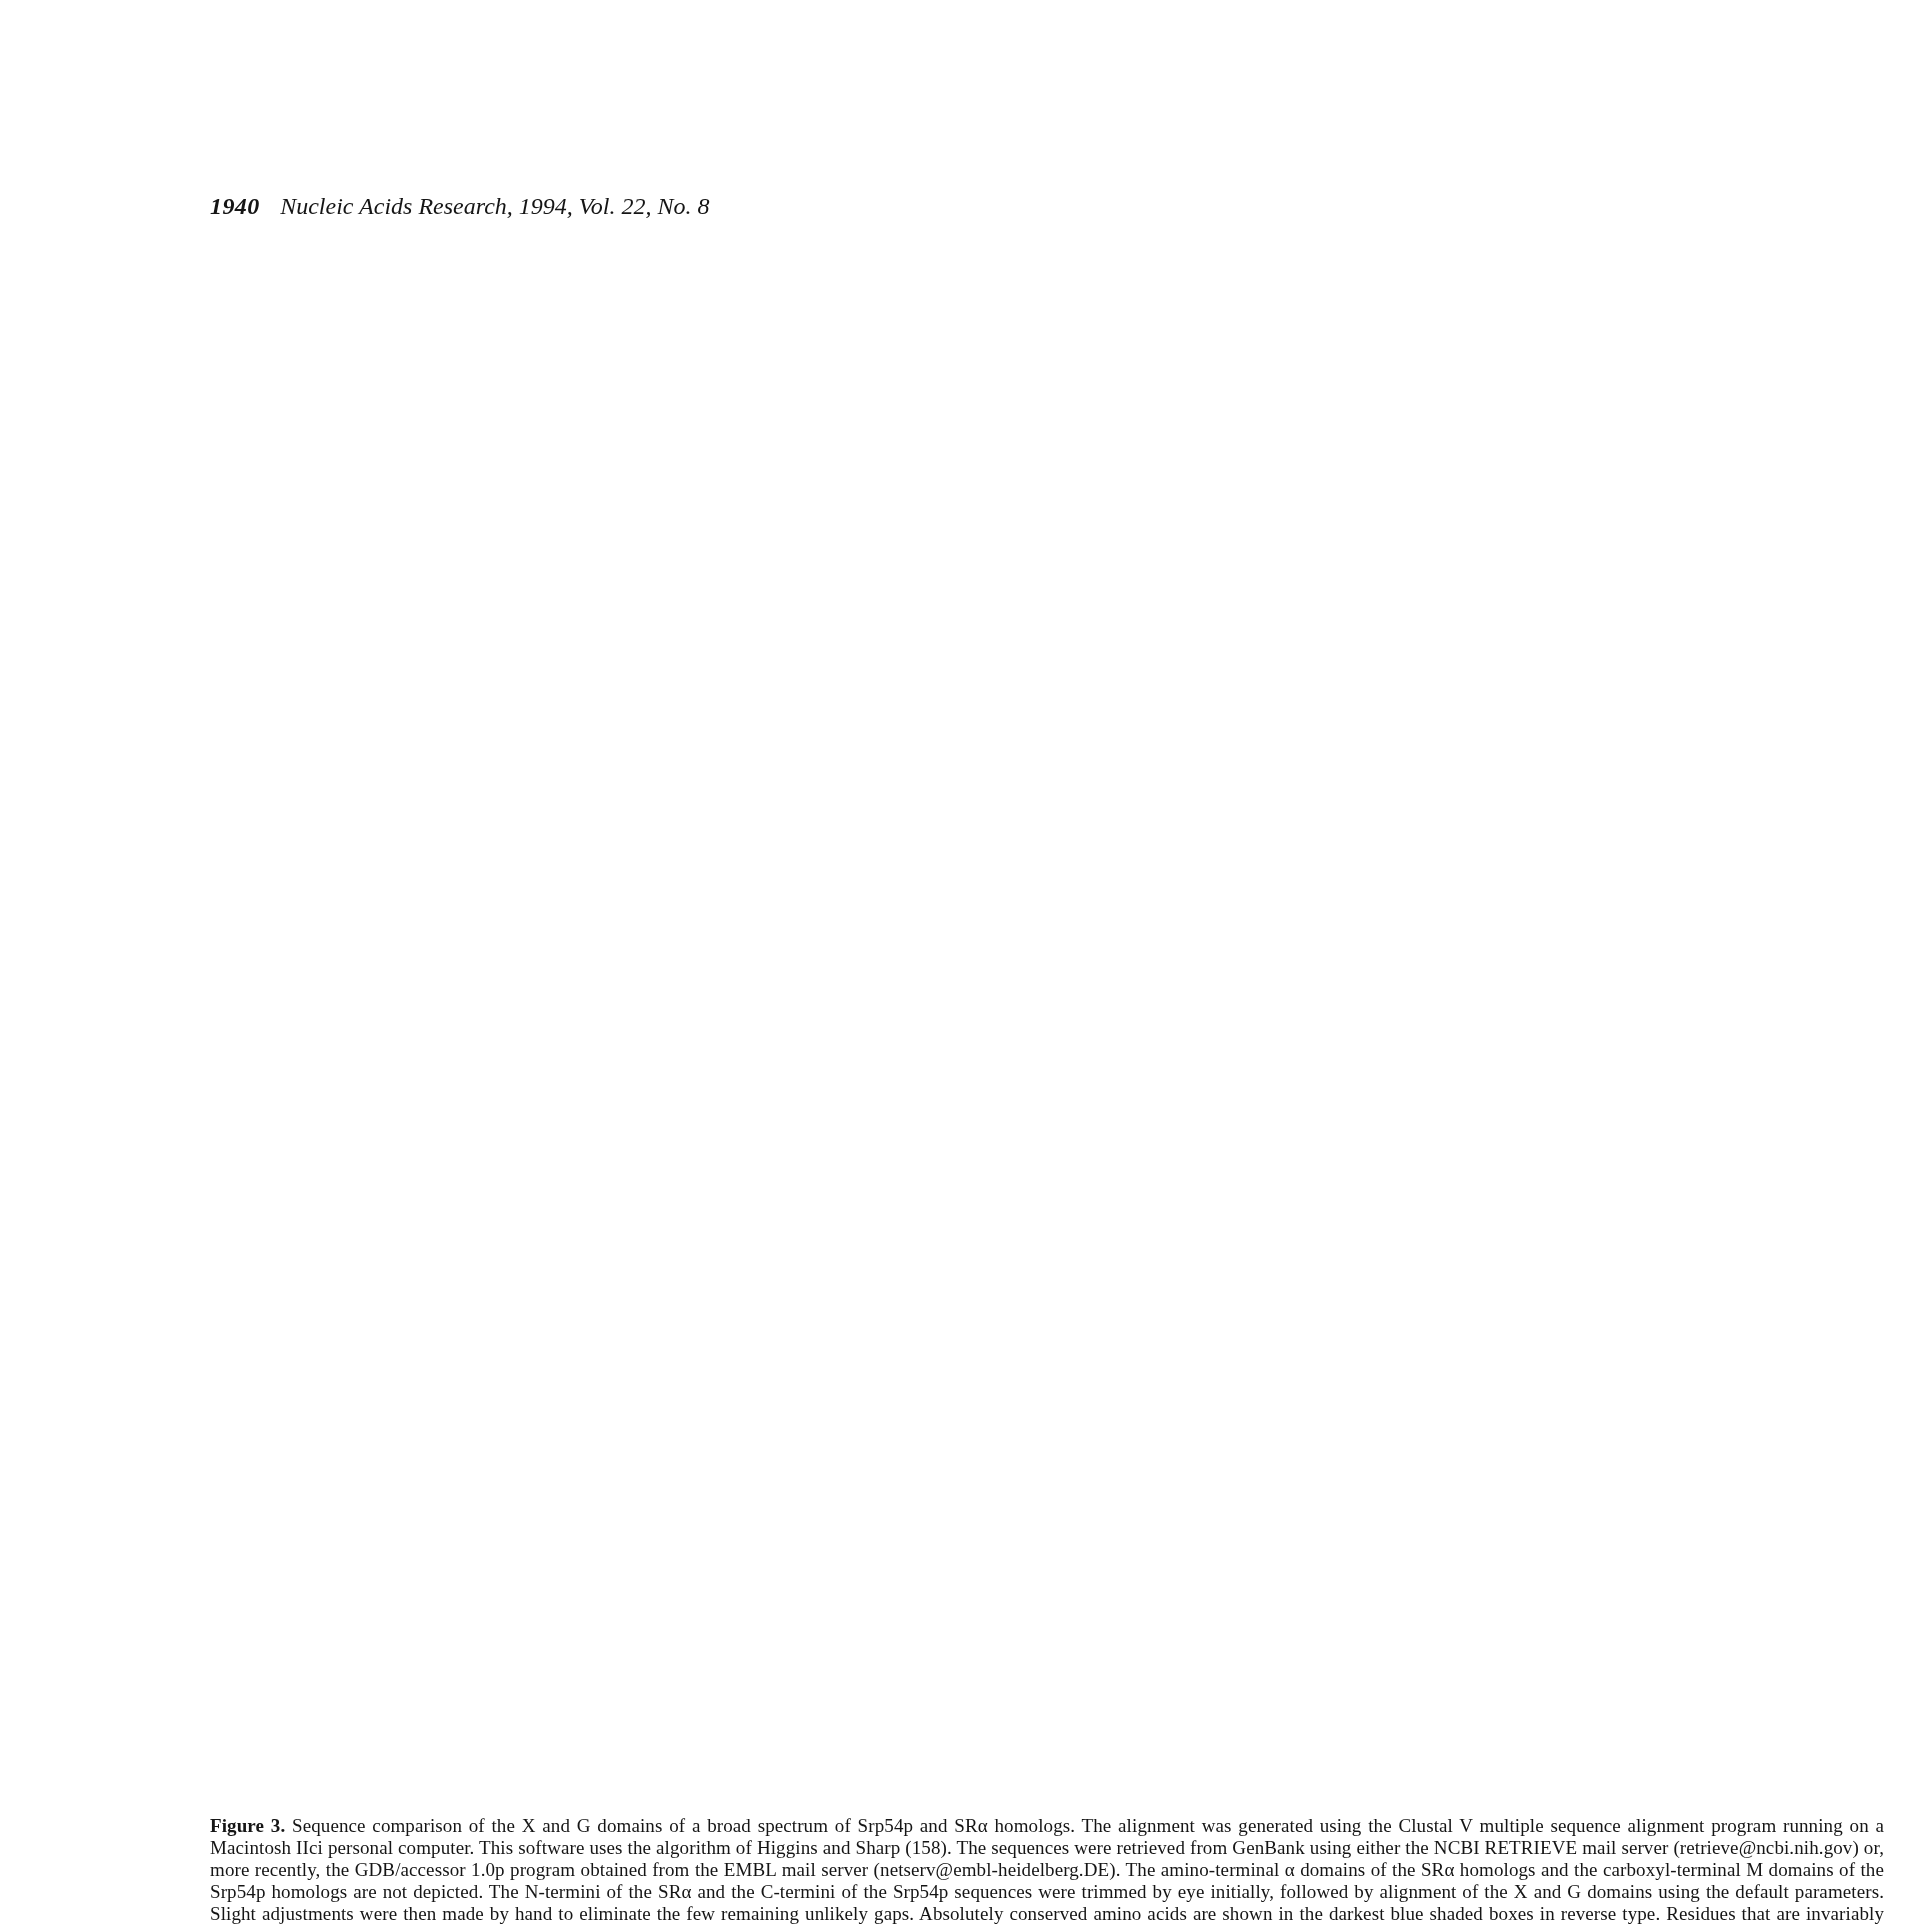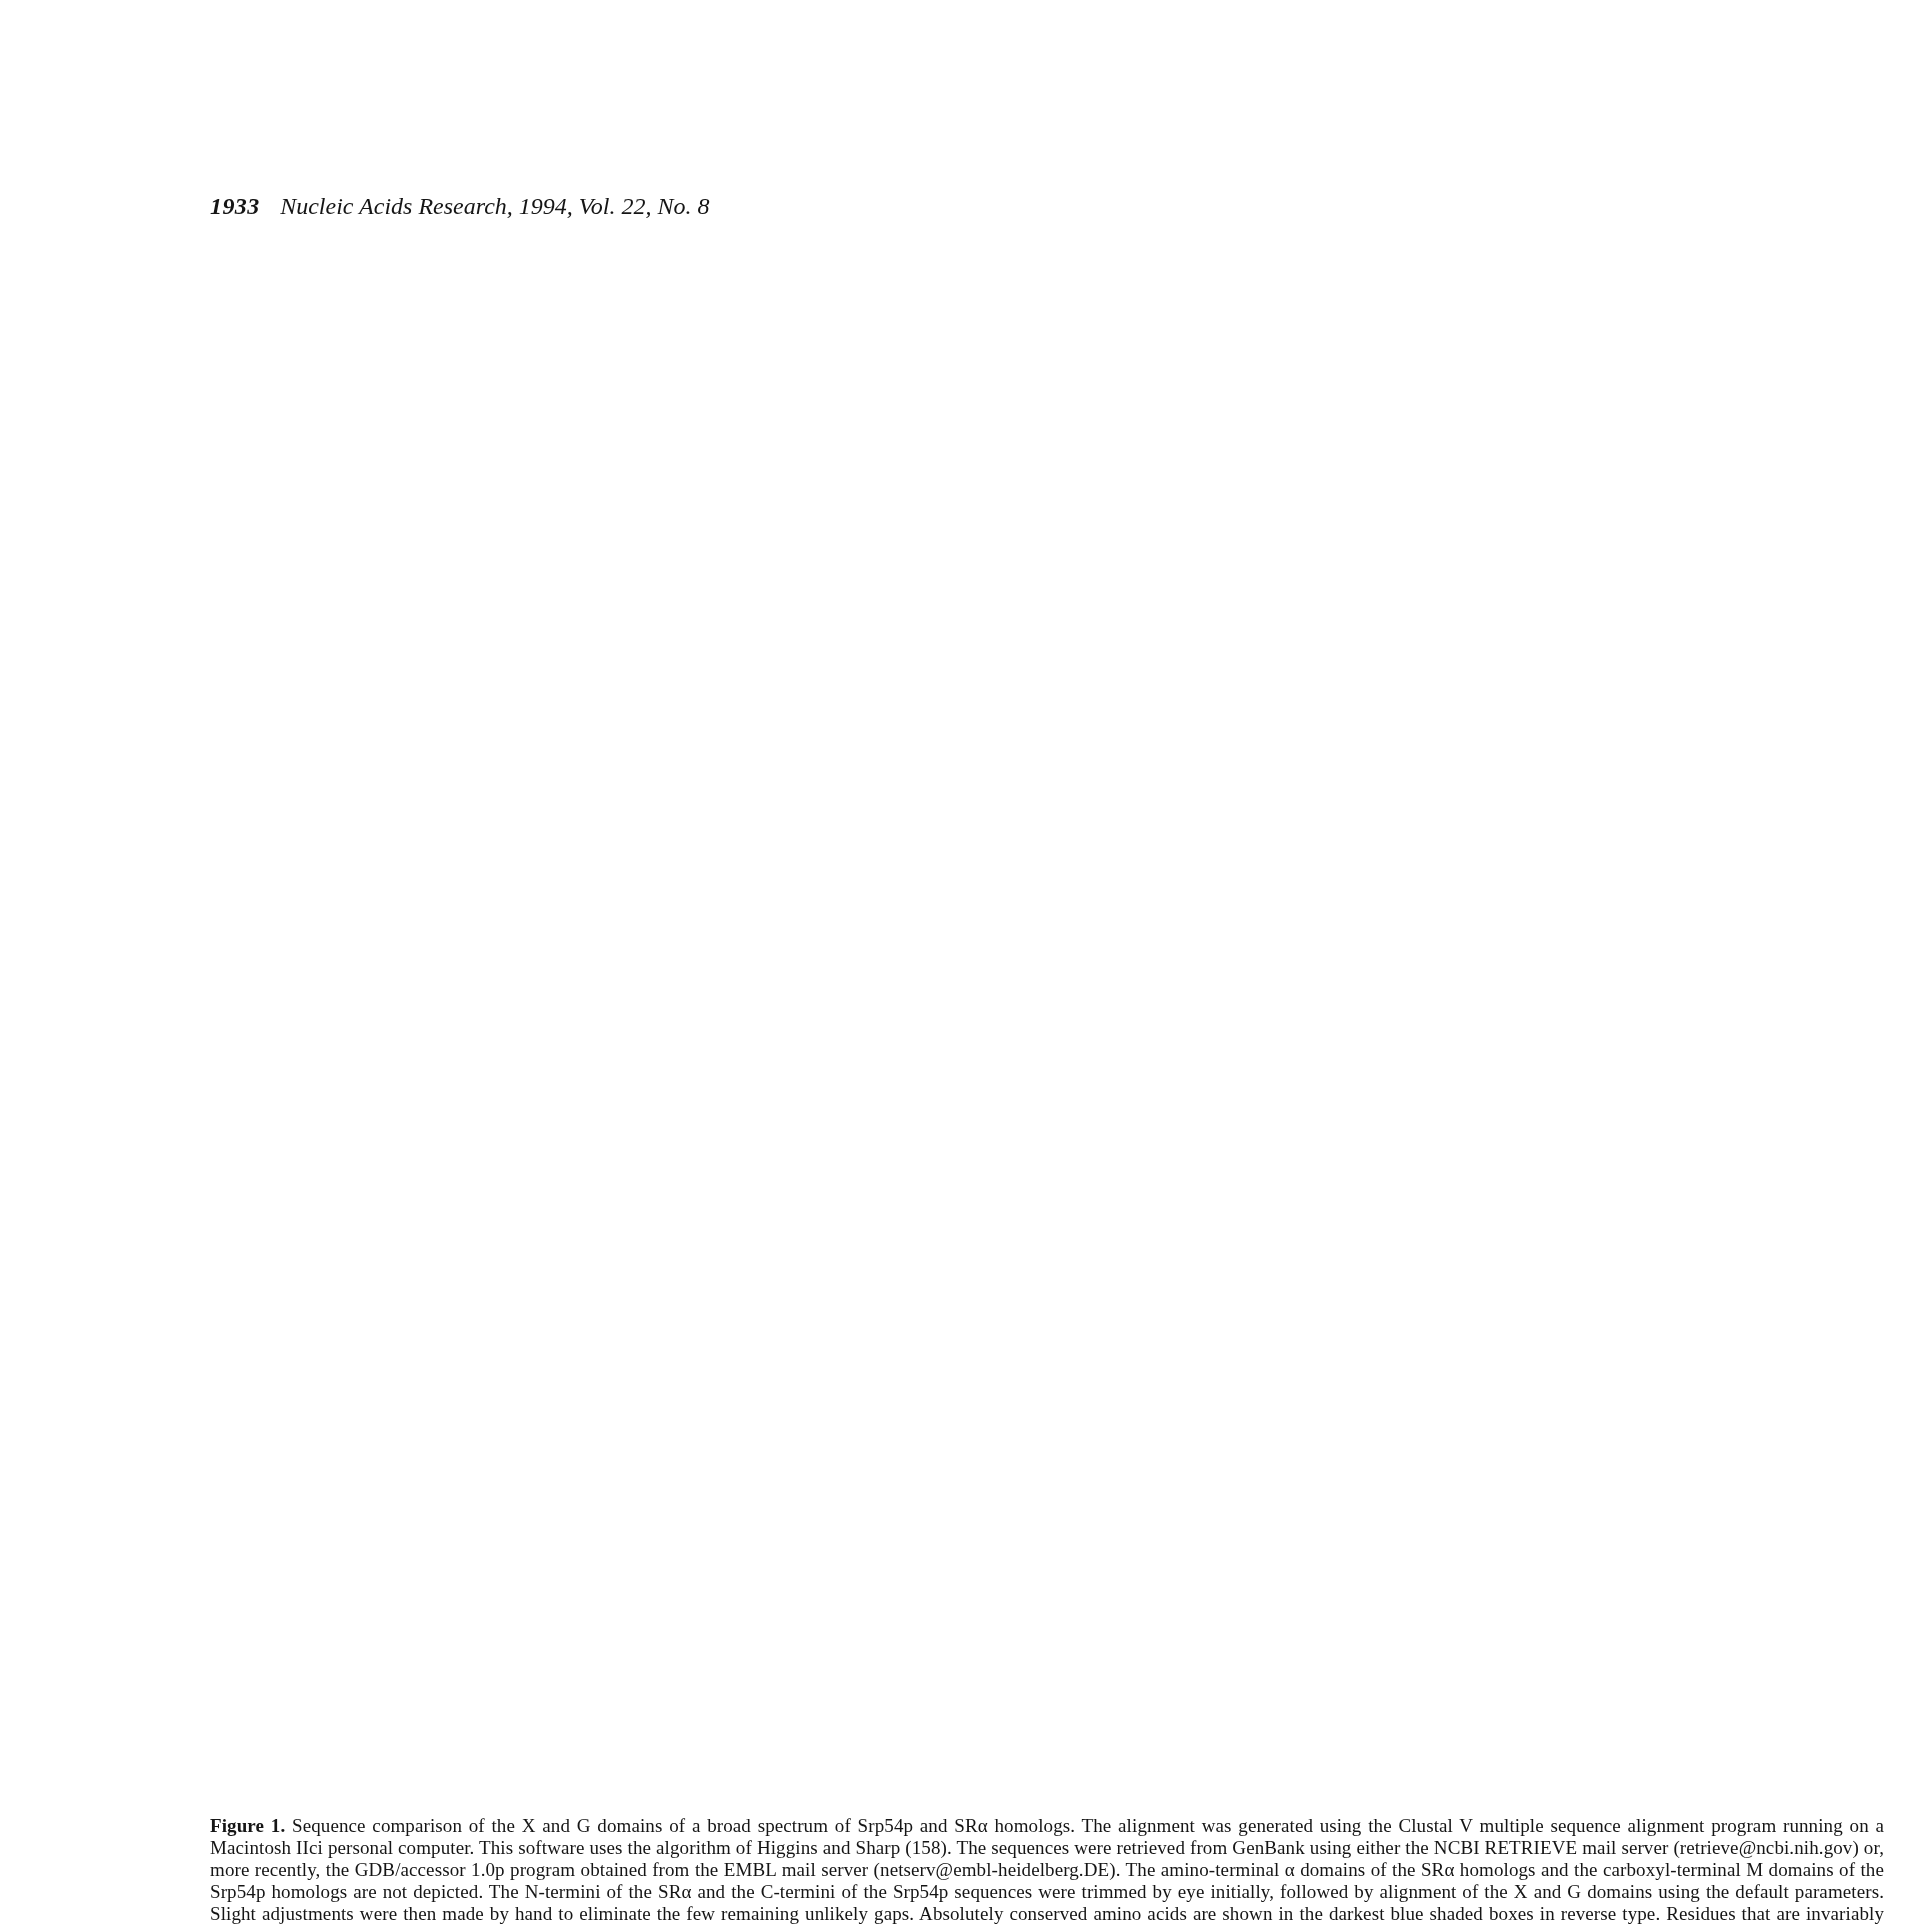--- a/index.html
+++ b/index.html
@@ -51,25 +51,25 @@
   .cap-label {
     font-weight: bold;
   }
 </style>
 </head>
 <body>
 
 <div class="page">
 
   <div class="running-head">
-    <span class="pagenum">1933</span>
+    <span class="pagenum">1940</span>
     <span class="journal">Nucleic Acids Research, 1994, Vol. 22, No. 8</span>
   </div>
 
   <div class="figure-area"></div>
 
   <p class="caption">
-    <span class="cap-label">Figure 1.</span>
+    <span class="cap-label">Figure 3.</span>
     <span>Sequence comparison of the X and G domains of a broad spectrum of Srp54p and SRα homologs. The alignment was generated using the Clustal V multiple sequence alignment program running on a Macintosh IIci personal computer. This software uses the algorithm of Higgins and Sharp (158). The sequences were retrieved from GenBank using either the NCBI RETRIEVE mail server (retrieve@ncbi.nih.gov) or, more recently, the GDB/accessor 1.0p program obtained from the EMBL mail server (netserv@embl-heidelberg.DE). The amino-terminal α domains of the SRα homologs and the carboxyl-terminal M domains of the Srp54p homologs are not depicted. The N-termini of the SRα and the C-termini of the Srp54p sequences were trimmed by eye initially, followed by alignment of the X and G domains using the default parameters. Slight adjustments were then made by hand to eliminate the few remaining unlikely gaps. Absolutely conserved amino acids are shown in the darkest blue shaded boxes in reverse type. Residues that are invariably similar are shown in black text shaded with medium blue (amino acids classified as similar are: K=R; S=T; V=I=L=M; D=E; Q=N; Y=F=W). Amino acid similarities present in ≥50% of the sequences are shaded in light blue to emphasize conservation between Srp54p and SRα. The four GTPase consensus motifs, as well as the PGB element that we propose to be the site of binding for a GDS shared by the two proteins (see text) are overlined. The sequences displayed were chosen to represent the phylogentic diversity of organisms from which homologs of these proteins have been sequenced, and include SRα from an archaeum. Accession numbers for the aligned sequences are provided in the Appendix.</span>
   </p>
 
 </div>
 
 
 </body></html>

